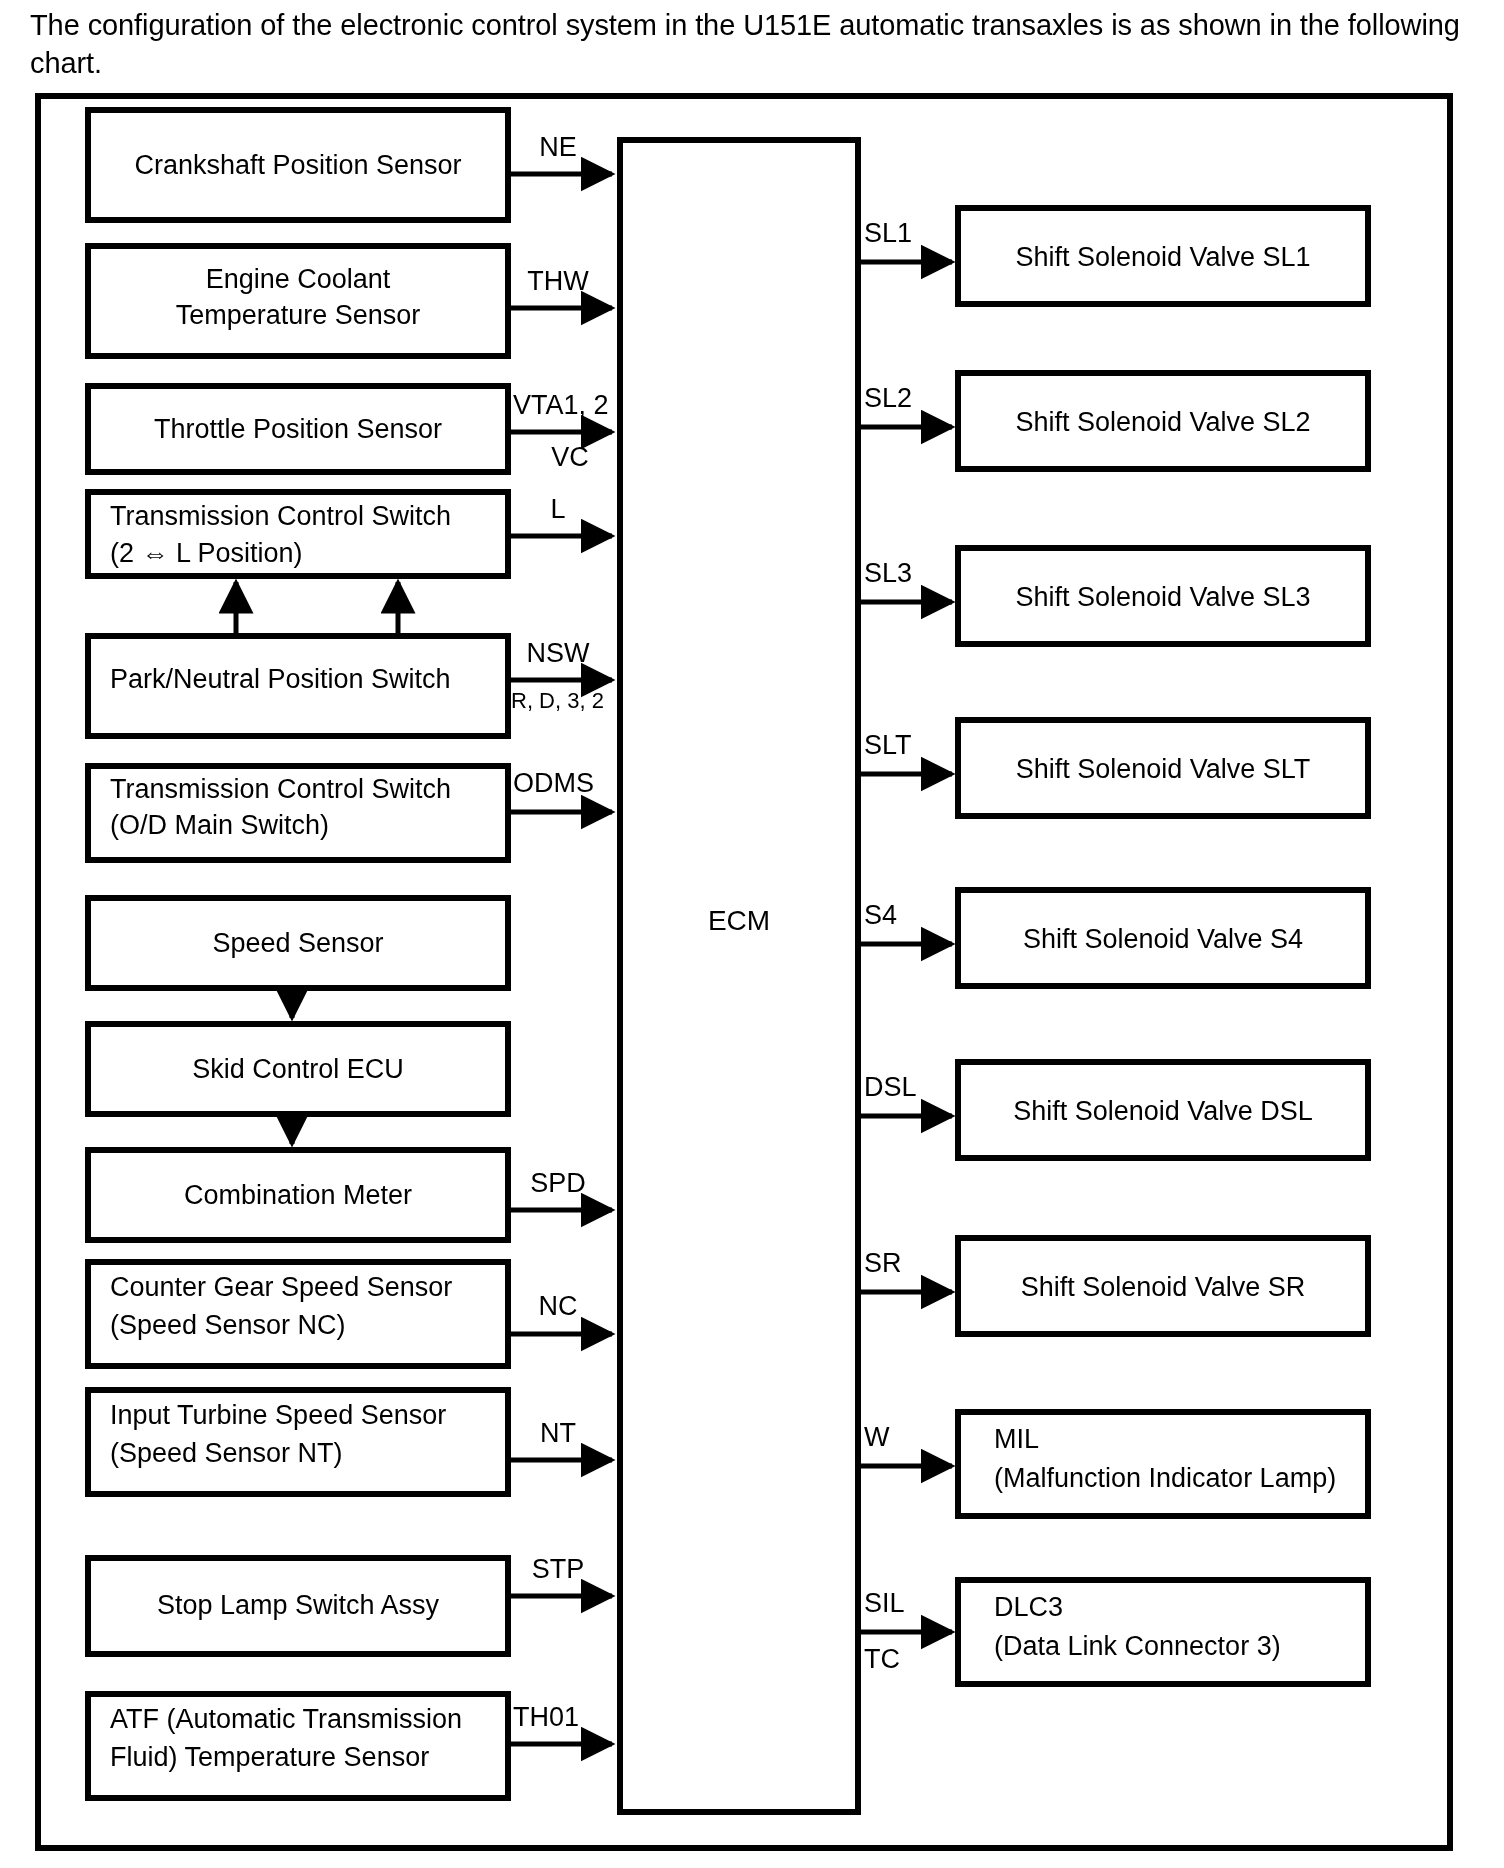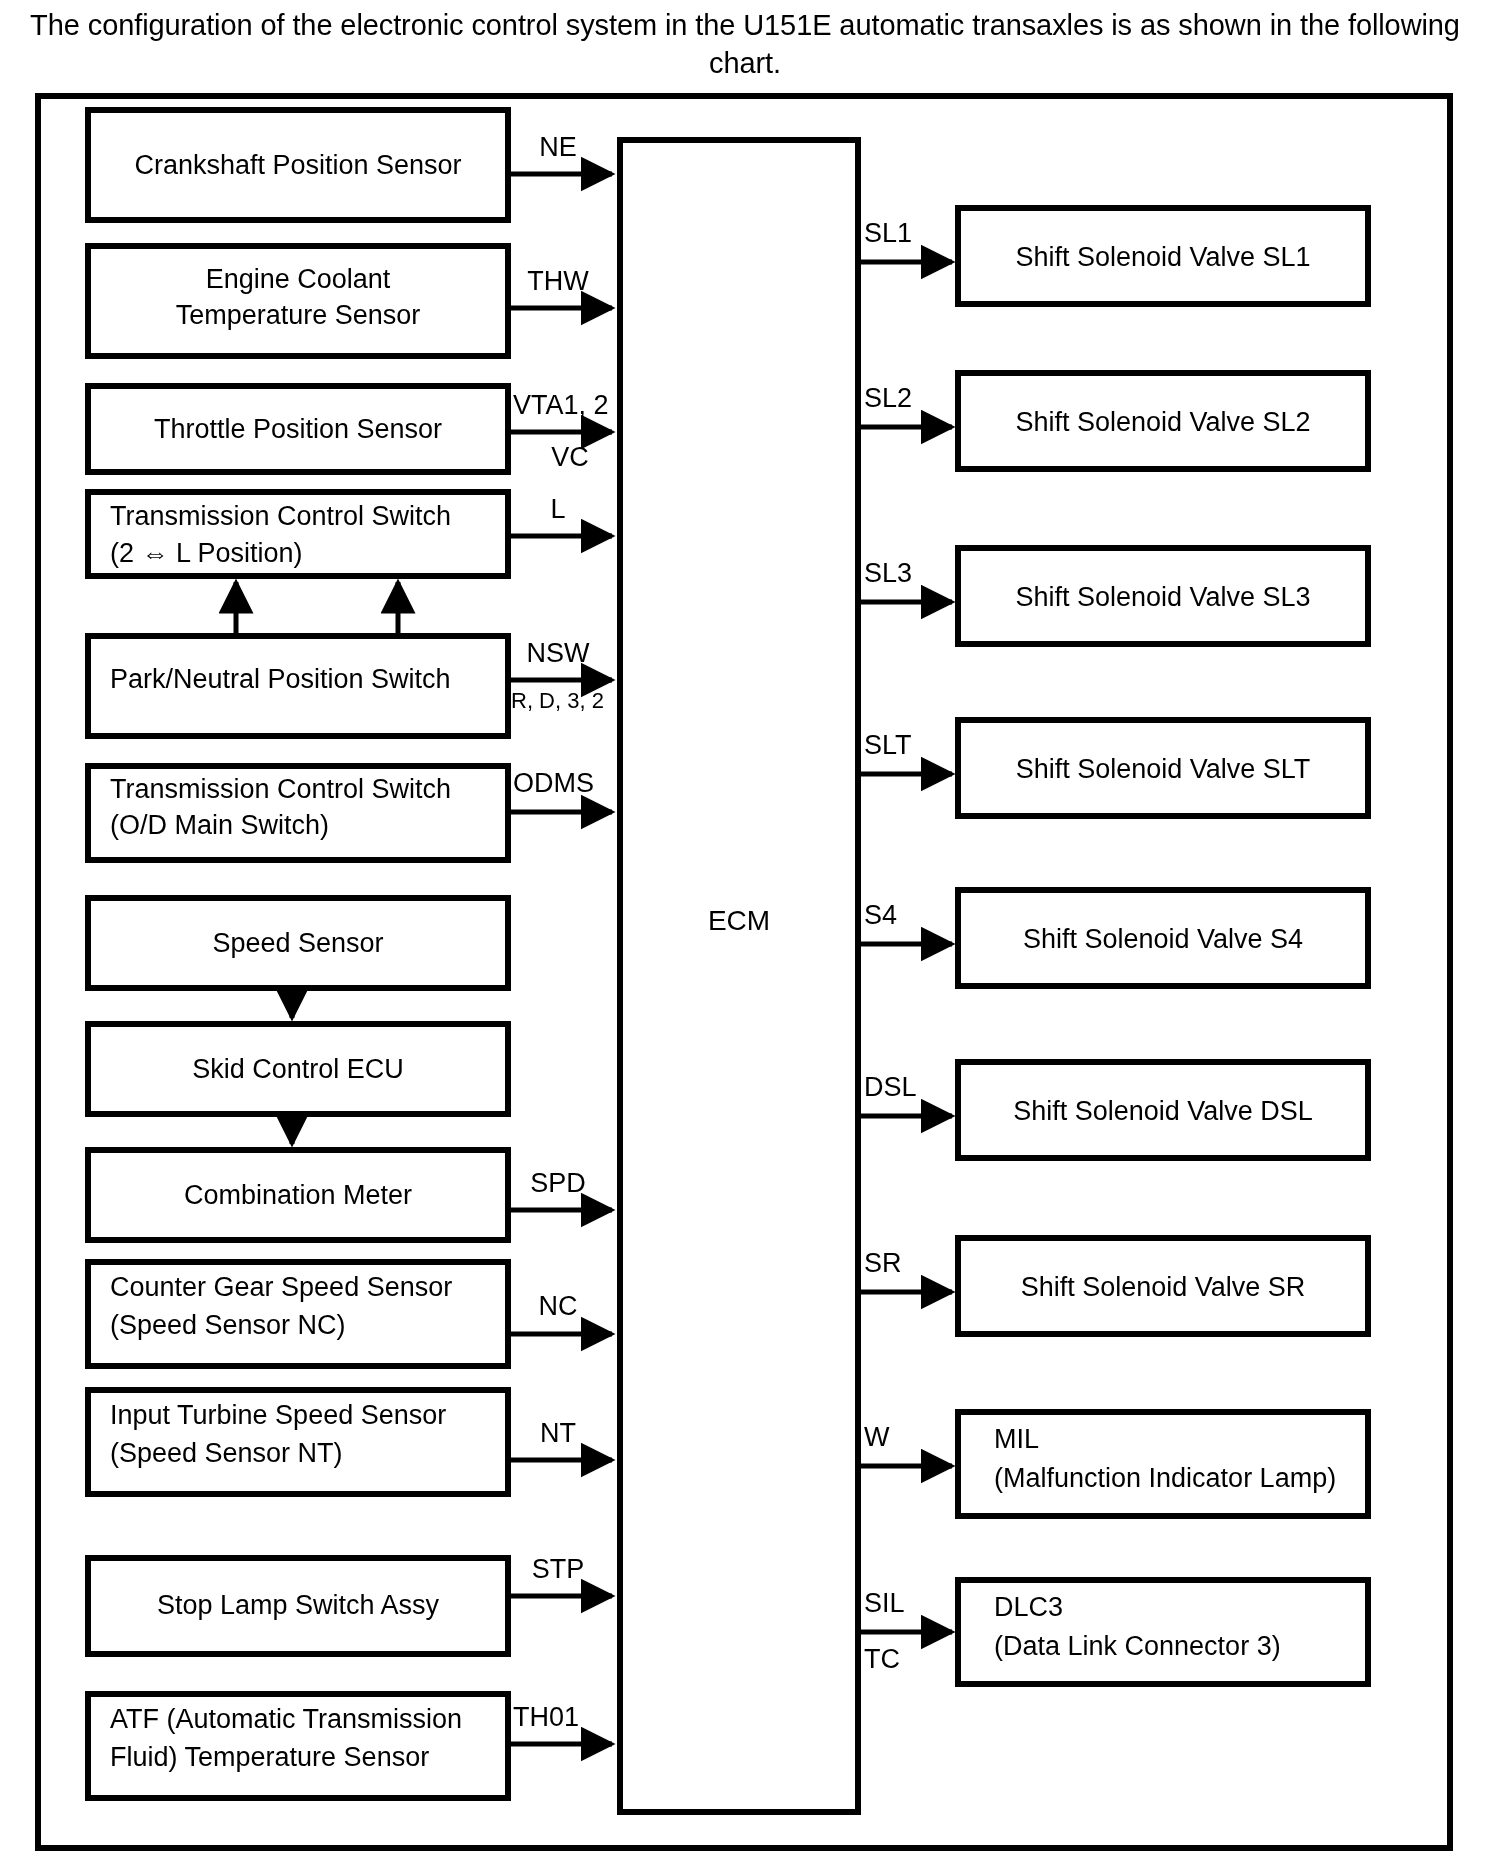--- a/index.html
+++ b/index.html
@@ -11,21 +11,20 @@
     width: 1504px;
     height: 1868px;
     font-family: "Liberation Sans", sans-serif;
     color: #000000;
     overflow: hidden;
   }
   #page {
     position: relative;
     width: 1504px;
     height: 1819px;
-    text-align: center;
   }
   .intro {
     position: absolute;
     left: 30px;
     top: 6px;
     width: 1430px;
     font-size: 29px;
     line-height: 1.32;
     color: #000;
     letter-spacing: -0.1px;

